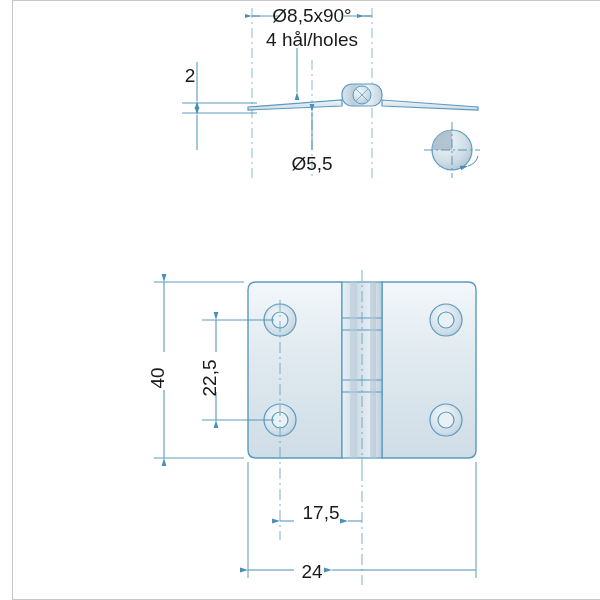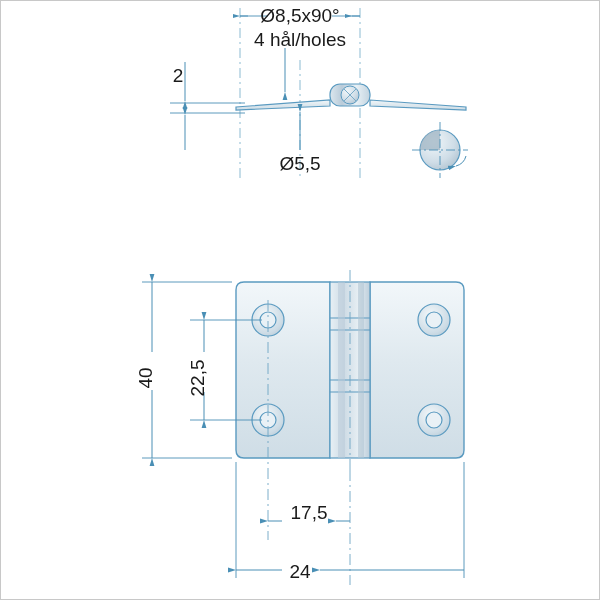--- a/index.html
+++ b/index.html
@@ -9,21 +9,21 @@
   }
   body {
     width: 600px;
     height: 600px;
     font-family: "Liberation Sans", sans-serif;
     position: relative;
     overflow: hidden;
   }
   #drawing-root {
     position: absolute;
-    left: 0;
+    left: 12px;
     top: 0;
     width: 492px;
     height: 600px;
   }
   svg#tech-drawing {
     display: block;
     width: 600px;
     height: 600px;
   }
   .dim-text {

